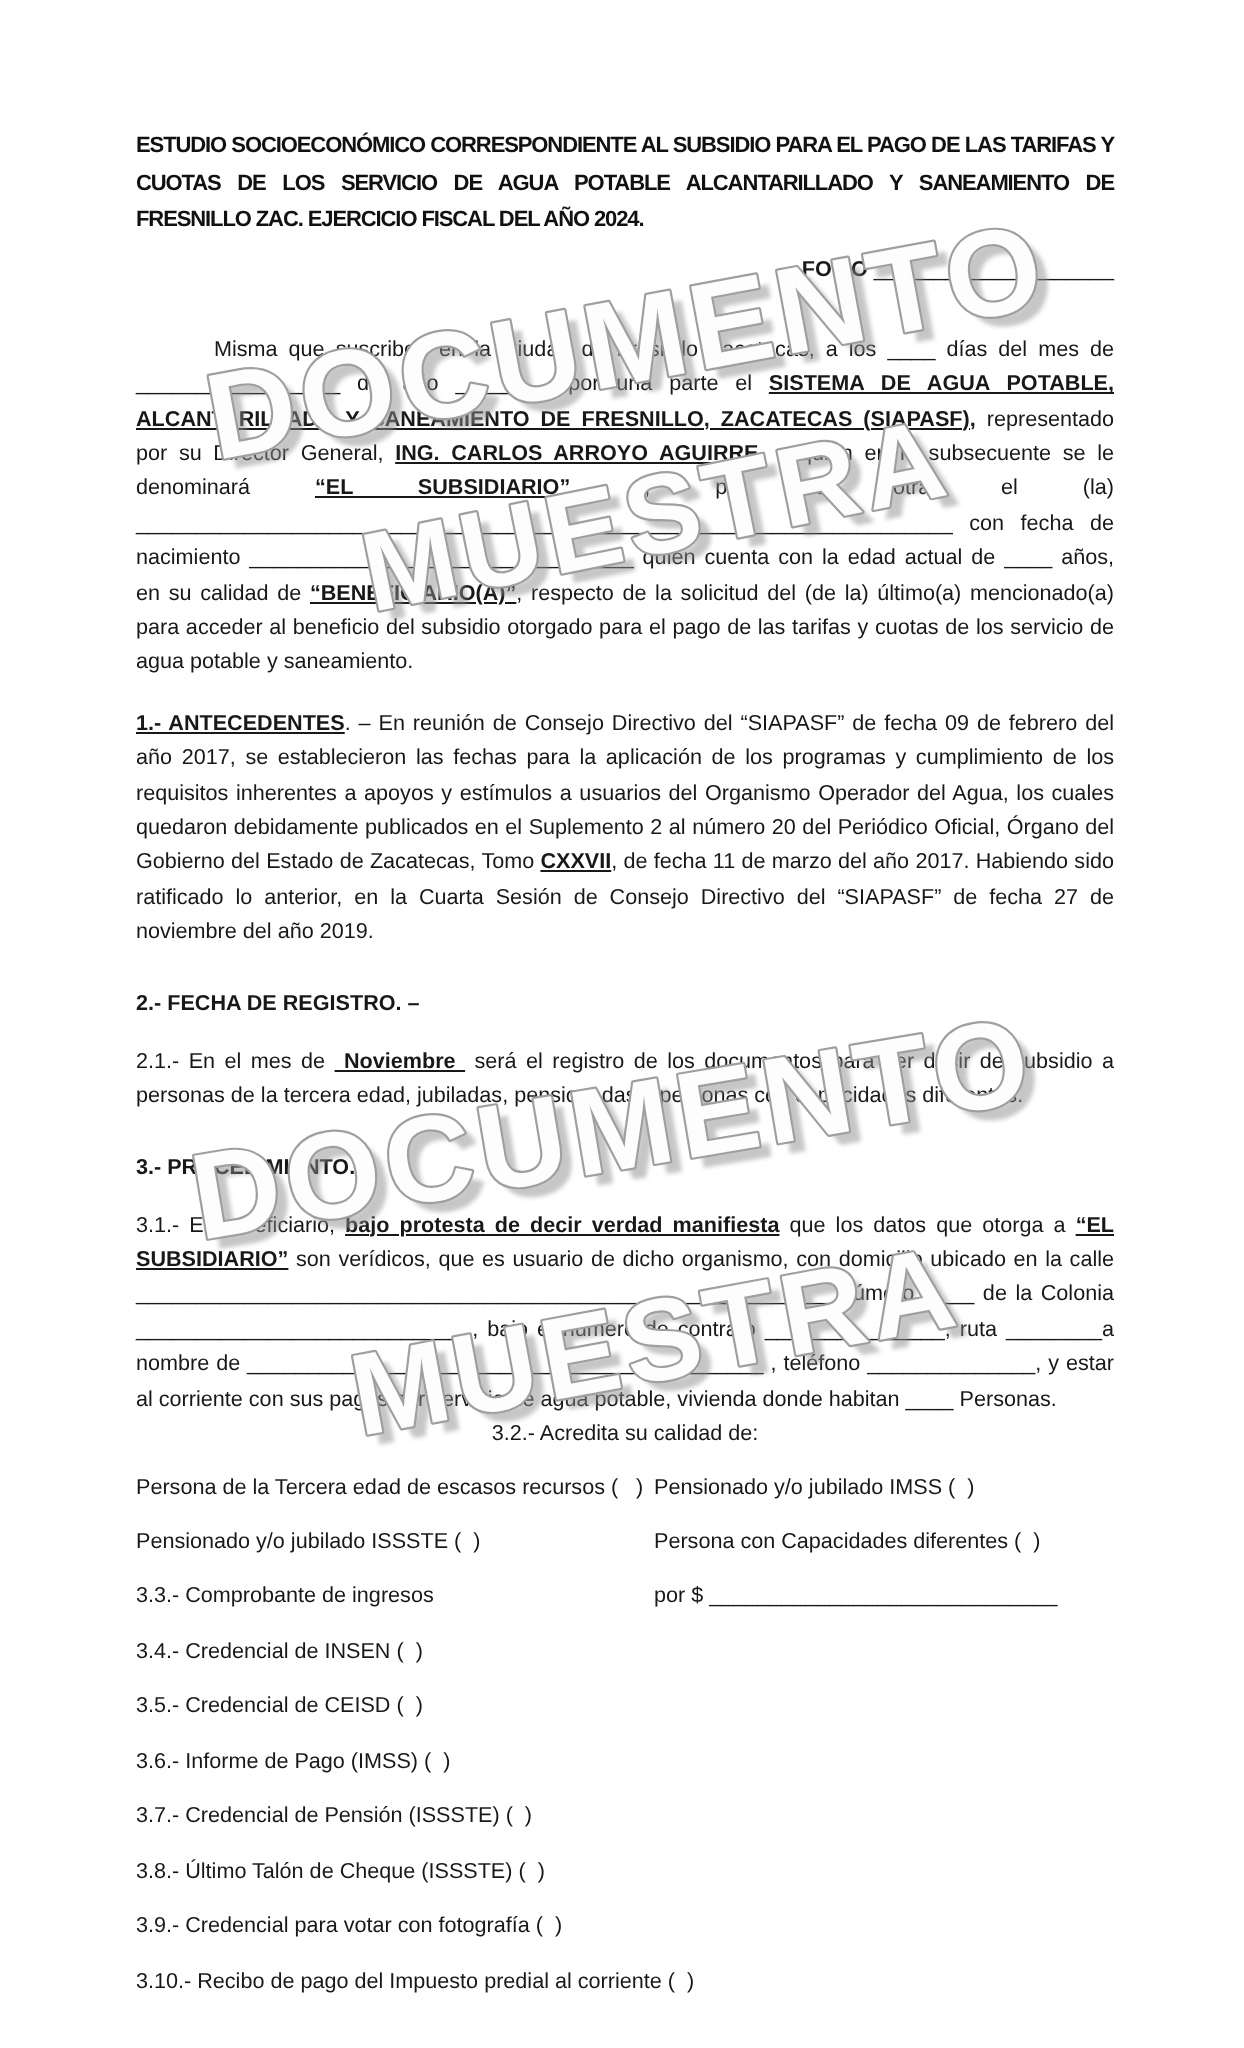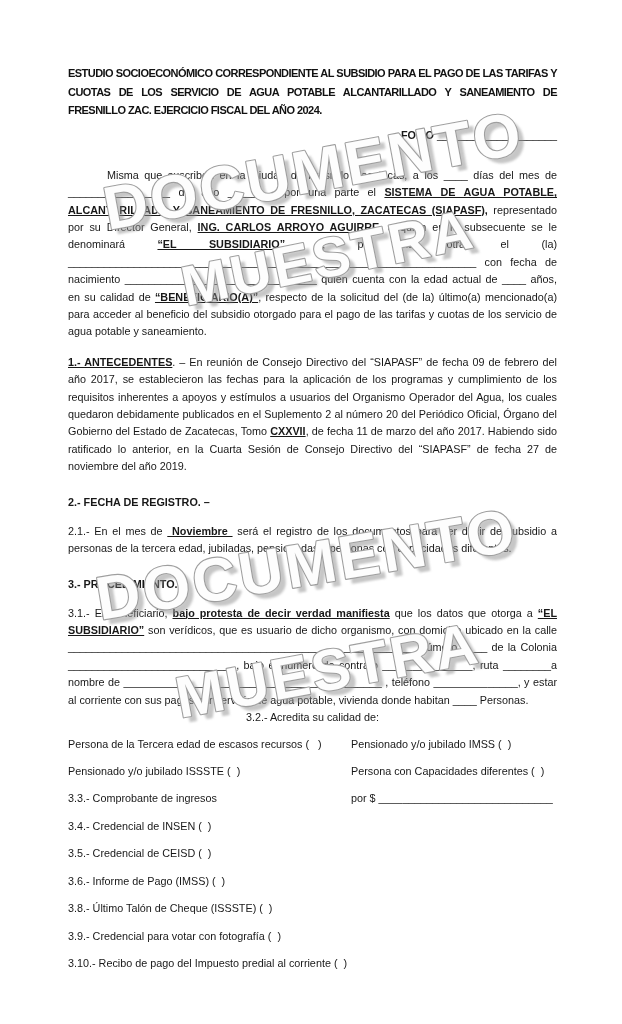--- a/index.html
+++ b/index.html
@@ -13,21 +13,21 @@
   .folio{text-align:right;font-size:10.8px;line-height:14px;margin-top:8px;}
   .folio-label{font-weight:bold;text-align:right;}
   .para{font-size:10.8px;line-height:17.4px;text-align:justify;margin:0;word-break:break-word;}
   .intro{margin-top:25px;text-indent:39px;}
   .antecedentes{margin-top:13px;}
   .heading{font-weight:bold;font-size:10.8px;line-height:17px;margin:18px 0 0 0;}
   .p-registro{margin-top:12px;}
   .p31{margin-top:12px;}
   .p32{text-align:center;}
   .grid-row{display:flex;margin-top:10px;font-size:10.8px;line-height:17px;}
-  .grid-left{width:283px;flex:none;}
+  .grid-left{width:259px;flex:none;}
   .grid-right{flex:1;}
   .check{font-size:10.8px;line-height:17px;margin-top:10.5px;}
   .watermark-svg{position:absolute;left:0;top:0;pointer-events:none;z-index:5;}
   .wm-main{fill:#fdfdfd;stroke:#9f9f9f;stroke-width:2.2;paint-order:stroke;stroke-linejoin:round;}
   .wm-shadow{fill:#8e8e8e;opacity:0.5;filter:url(#wmblur);}
 </style>
 </head>
 <body>
 
 <div class="page">
@@ -63,20 +63,21 @@
       <div class="grid-right">Persona con Capacidades diferentes (&nbsp;&nbsp;)</div>
     </div>
     <div class="grid-row">
       <div class="grid-left">3.3.- Comprobante de ingresos</div>
       <div class="grid-right">por $ _____________________________</div>
     </div>
 
     <div class="check">3.4.- Credencial de INSEN (&nbsp;&nbsp;)</div>
     <div class="check">3.5.- Credencial de CEISD (&nbsp;&nbsp;)</div>
     <div class="check">3.6.- Informe de Pago (IMSS) (&nbsp;&nbsp;)</div>
+    <div class="check">3.7.- Credencial de Pensión (ISSSTE) (&nbsp;&nbsp;)</div>
     <div class="check">3.8.- Último Talón de Cheque (ISSSTE) (&nbsp;&nbsp;)</div>
     <div class="check">3.9.- Credencial para votar con fotografía (&nbsp;&nbsp;)</div>
     <div class="check">3.10.- Recibo de pago del Impuesto predial al corriente (&nbsp;&nbsp;)</div>
 
   </div>
 
   <svg class="watermark-svg" width="622" height="1024" viewBox="0 0 622 1024">
     <defs>
       <filter id="wmblur" x="-20%" y="-20%" width="140%" height="140%">
         <feGaussianBlur stdDeviation="1.1"></feGaussianBlur>

